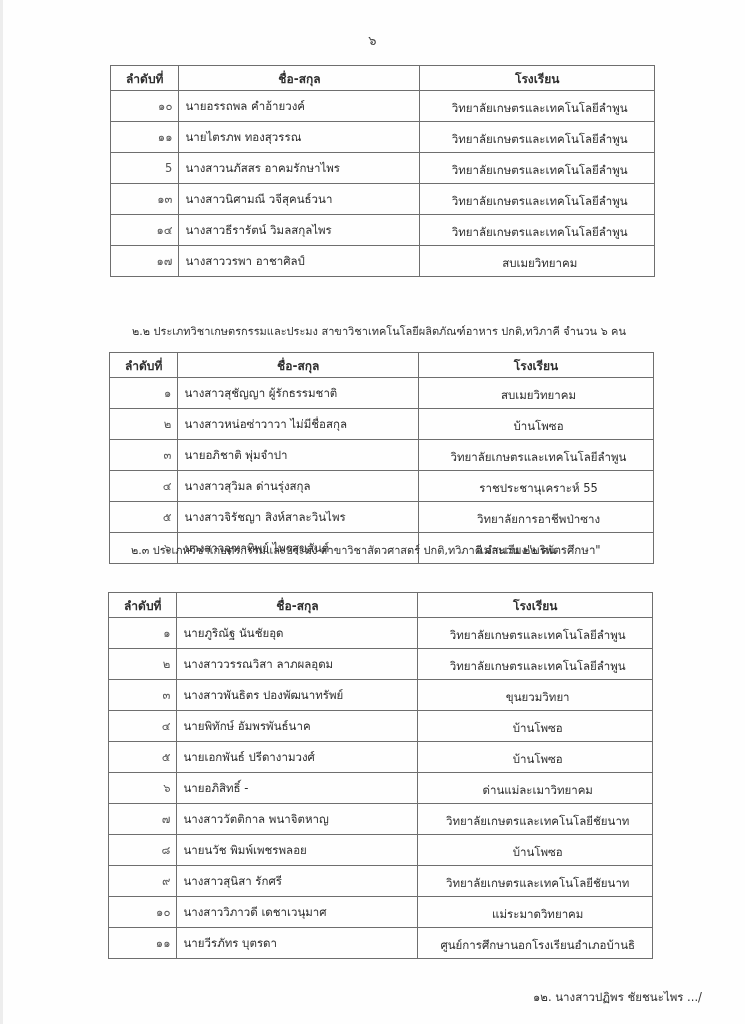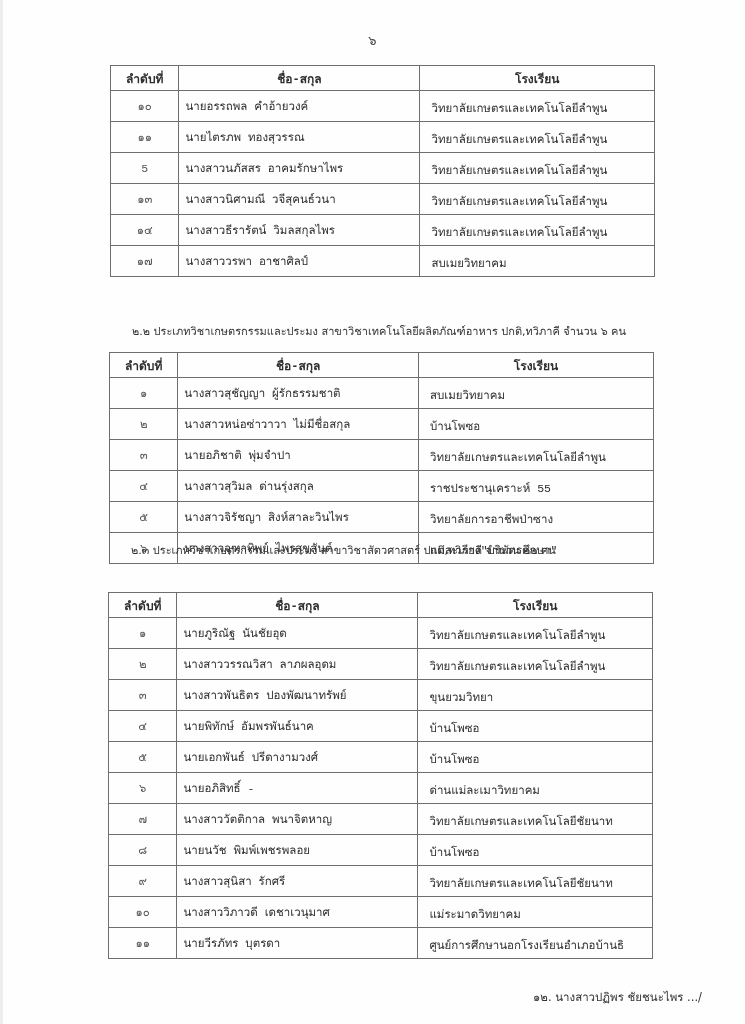--- a/index.html
+++ b/index.html
@@ -3,29 +3,29 @@
 <meta charset="utf-8">
 <style>
   html, body { margin: 0; padding: 0; }
   body {
     width: 745px; height: 1024px; background: #ffffff; position: relative; overflow: hidden;
     font-family: "DejaVu Sans", sans-serif; color: #2a2a2a;
   }
   .page { position: absolute; inset: 0; background: #fefefe; }
   .page-num { position: absolute; left: 0; width: 745px; top: 30px; text-align: center; font-size: 13px; color: #444; }
   table.doc {
-    position: absolute; border-collapse: collapse; font-size: 11.5px; color: #2e2e2e; font-family: Liberation Mono, monospace;
+    position: absolute; border-collapse: collapse; font-size: 11.5px; color: #2e2e2e;
   }
   table.doc th, table.doc td {
     border: 1px solid #6e6e6e; padding: 0 6px; height: 26px; vertical-align: middle;
   }
   table.doc th { font-weight: bold; font-size: 12px; height: 24px; }
-  table.doc td.no { text-align: center; color: #555; }
+  table.doc td.no { text-align: right; color: #555; }
   table.doc td.nm { text-align: left; }
-  table.doc td.sc { text-align: left; padding-top: 4px; padding-left: 11px; }
+  table.doc td.sc { text-align: center; padding-top: 4px; padding-left: 11px; }
   #t1 { left: 110px; top: 65px; width: 545px; }
   #t2 { left: 109px; top: 352px; width: 545px; }
   #t3 { left: 108px; top: 592px; width: 545px; }
   .c1 { width: 56px; } .c2 { width: 232px; } .c3 { width: 225px; }
   .section-heading {
     position: absolute; font-size: 11px; color: #333; white-space: nowrap;
   }
   #h2 { left: 132px; top: 322px; }
   #h3 { left: 131px; top: 541px; }
   .continue-note { position: absolute; left: 533px; top: 988px; font-size: 11.5px; color: #333; }

